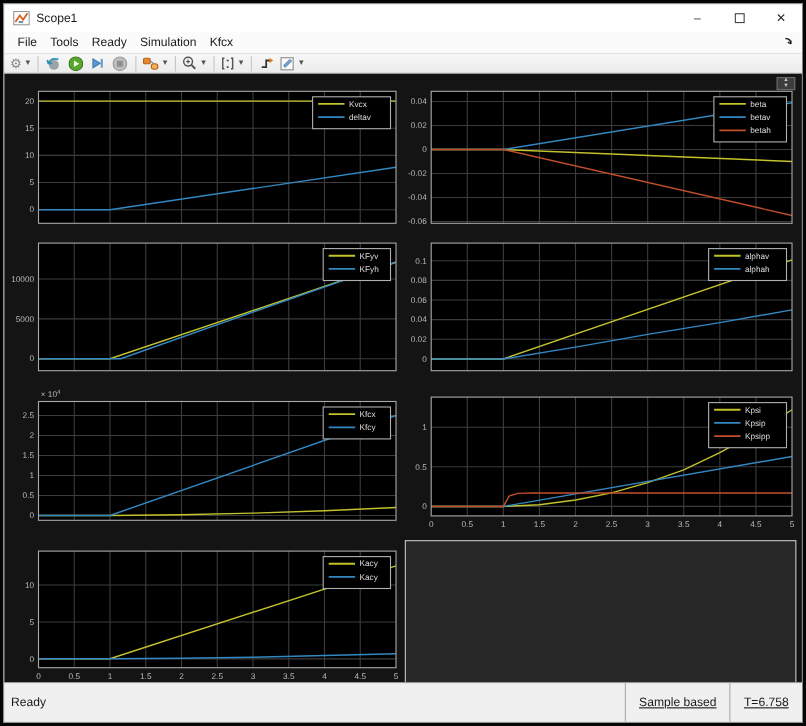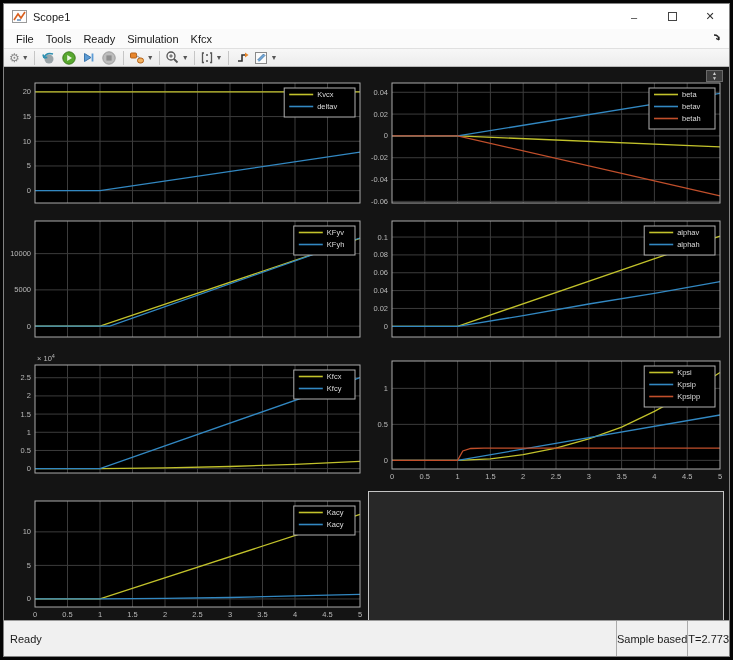--- a/index.html
+++ b/index.html
@@ -32,21 +32,21 @@
   .plotregion { position:relative; flex:1 1 auto; background:#141414; overflow:hidden; }
   .plotbox { position:absolute; }
   .plotbox svg { display:block; }
   .empty-panel { position:absolute; background:#282828; border:1px solid #c4c4c4; }
   .corner-widget { position:absolute; width:17px; height:12px; background:#3d3d3d; border:1px solid #6a6a6a; display:flex; flex-direction:column; align-items:center; justify-content:center; }
   .corner-widget span { display:block; font-size:5px; line-height:5px; color:#cfcfcf; }
 
   
   .statusbar { height:36px; background:#f0f0f0; border-top:1px solid #9a9a9a; display:flex; align-items:stretch; font-size:11px; color:#1a1a1a; flex:0 0 auto; }
   .status-left { flex:1; display:flex; align-items:center; padding-left:6px; }
-  .status-cell { display:flex; align-items:center; padding:0 0; border-left:1px solid #ababab; }
+  .status-cell { display:flex; align-items:center; padding:0 12px; border-left:1px solid #ababab;text-decoration:underline; }
 </style>
 </head>
 <body>
 
 <div id="stage">
 <div id="win">
 
   <div class="titlebar">
     <span class="app-icon">
       <svg width="13" height="11" viewBox="0 0 13 11">
@@ -415,17 +415,17 @@
     <div class="empty-panel" style="left:364px; top:424px; width:356px; height:140px;"></div>
     <div class="corner-widget" style="left:702px; top:3px;">
       <span>▲</span>
           <span>▼</span>
     </div>
   </div>
 
   <div class="statusbar">
     <span class="status-left">Ready</span>
     <span class="status-cell">Sample based</span>
-    <span class="status-cell">T=2.773</span>
+    <span class="status-cell">T=6.758</span>
   </div>
 
 </div>
 </div>
 
 </body></html>

